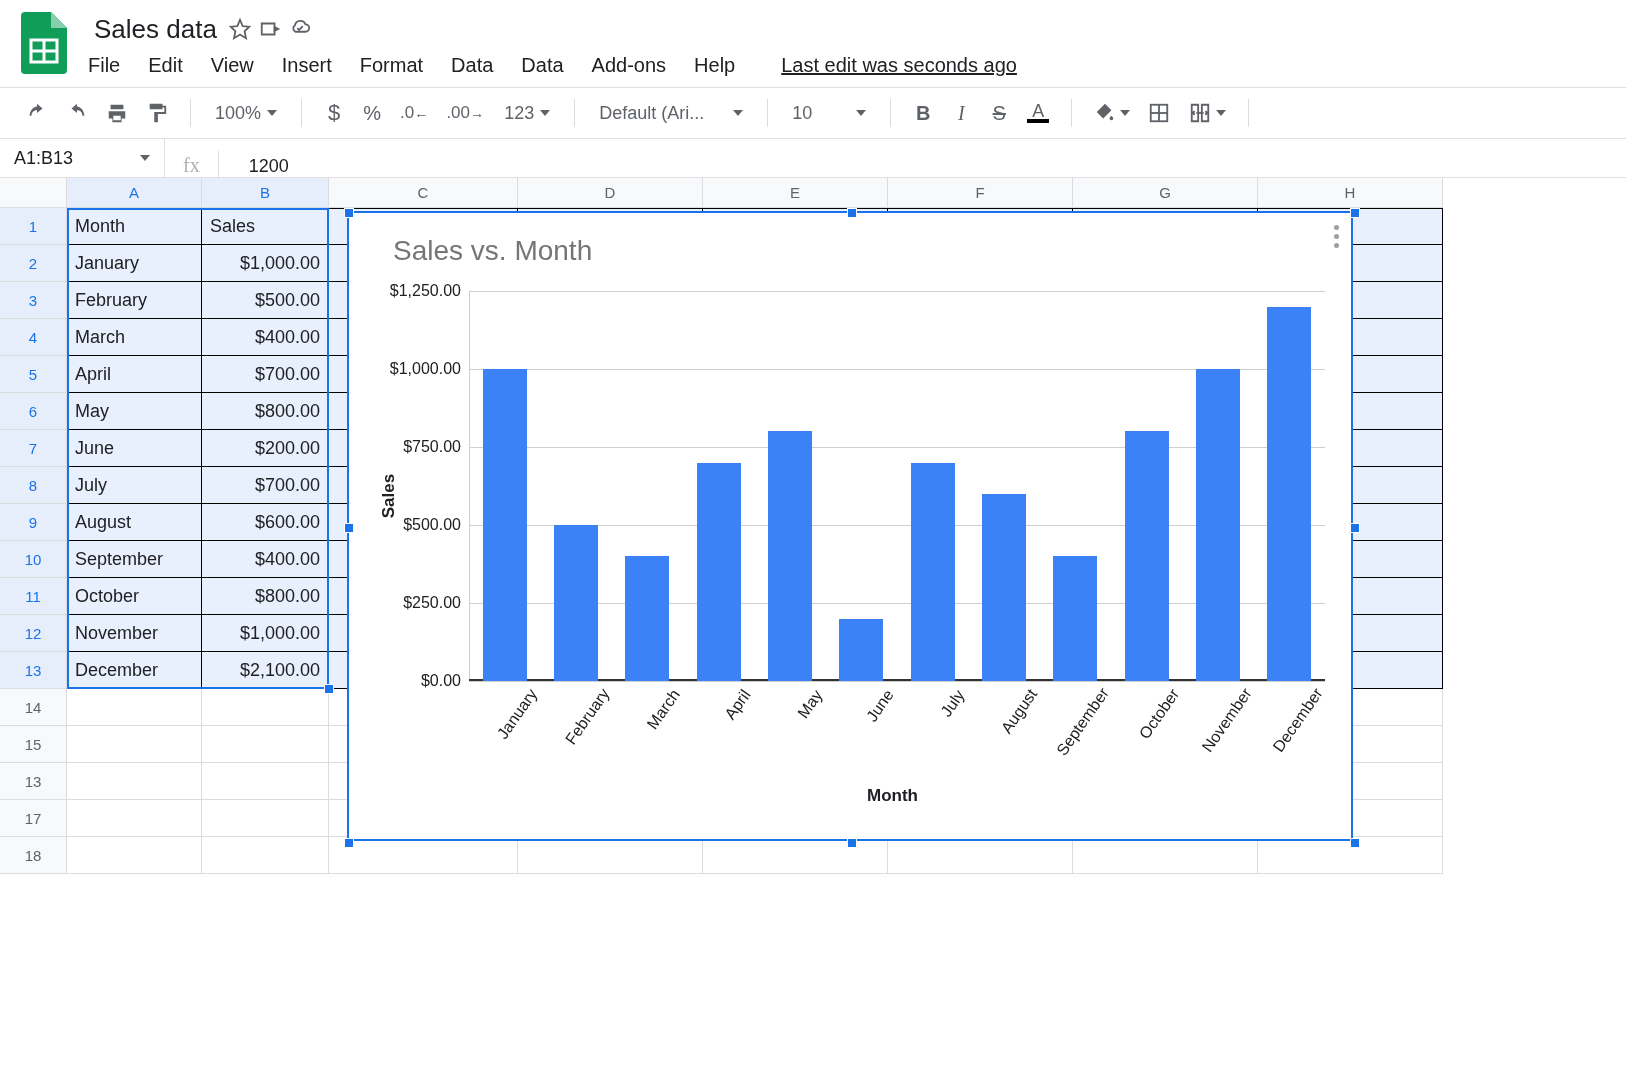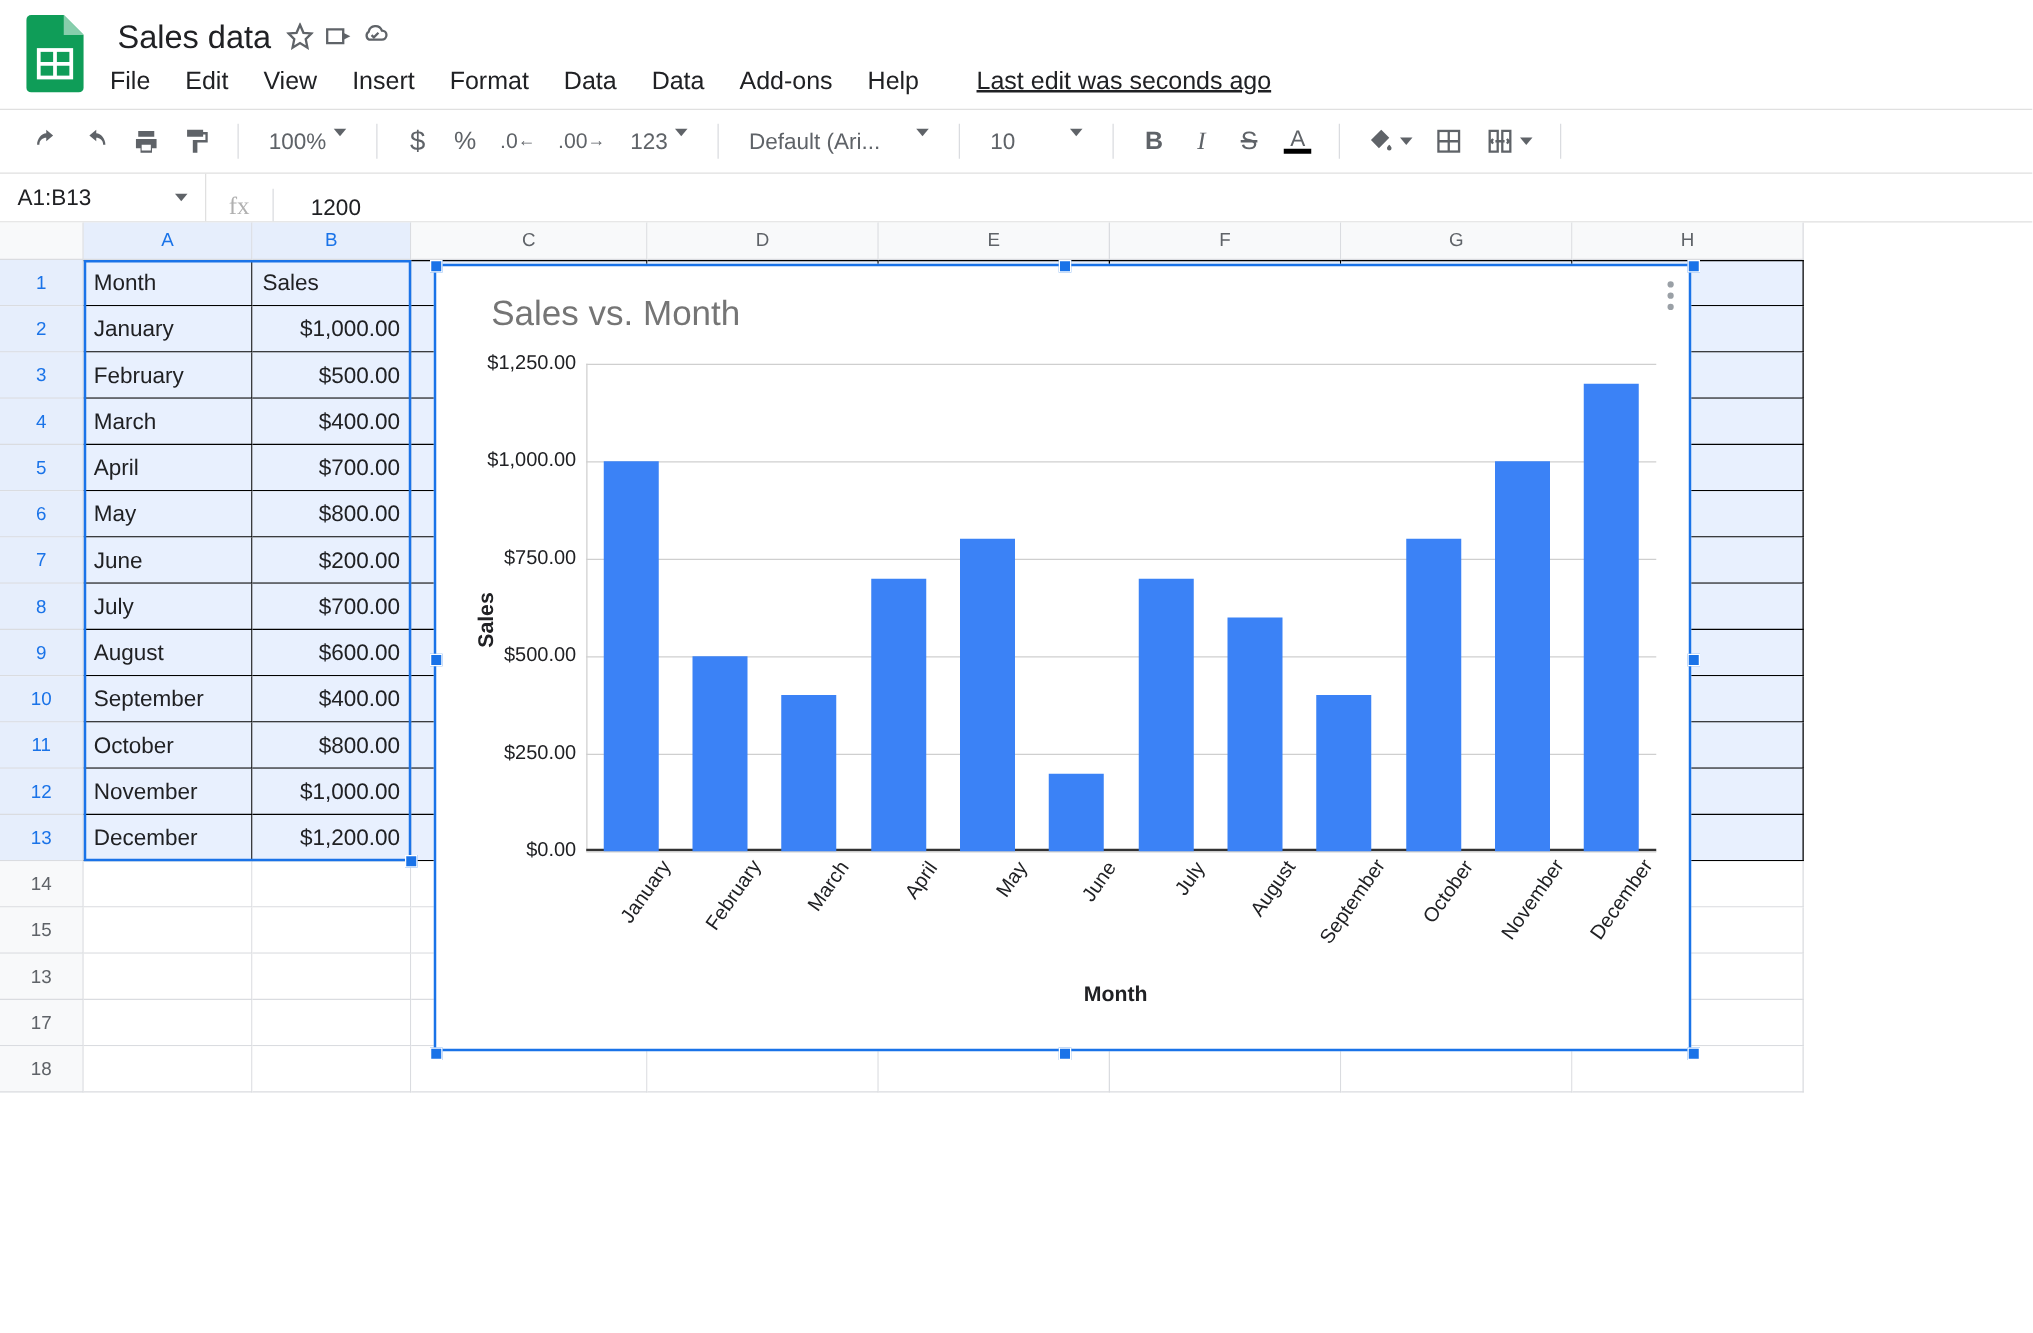--- a/index.html
+++ b/index.html
@@ -17,21 +17,21 @@
   .doc-title{font-size:26px;color:var(--text);padding:2px 6px}
   .tb-icon{width:26px;height:26px;color:var(--gray);cursor:pointer;display:flex;align-items:center;justify-content:center}
   .menubar{display:flex;gap:28px;padding:4px 0 10px 0}
   .menubar span{font-size:20px;color:var(--text);cursor:pointer}
   .last-edit{font-size:20px;color:var(--gray);text-decoration:underline;cursor:pointer;margin-left:18px}
   
   .toolbar{display:flex;align-items:center;height:52px;border-top:1px solid var(--border);border-bottom:1px solid var(--border);padding:0 20px;gap:6px}
   .tbtn{min-width:32px;height:36px;display:flex;align-items:center;justify-content:center;color:var(--gray);cursor:pointer;border-radius:4px;font-size:18px;padding:0 6px}
   .tbtn.strike{text-decoration:line-through}
   .vsep{width:1px;height:28px;background:var(--divider);margin:0 10px}
-  .tsel{display:flex;align-items:flex-start;gap:6px;color:var(--gray);font-size:18px;cursor:pointer;padding:0 8px}
+  .tsel{display:flex;align-items:center;gap:6px;color:var(--gray);font-size:18px;cursor:pointer;padding:0 8px}
   .caret{width:0;height:0;border-left:5px solid transparent;border-right:5px solid transparent;border-top:6px solid var(--gray)}
   .font-sel{width:160px;justify-content:space-between}
   .size-sel{width:90px;justify-content:space-between}
   
   .fxrow{display:flex;align-items:flex-end;height:39px;border-bottom:1px solid var(--border)}
   .namebox{width:165px;display:flex;align-items:center;justify-content:space-between;padding:0 14px;border-right:1px solid var(--border);height:100%;font-size:18px}
   .fx{color:#b0b0b0;font-size:20px;padding:0 18px;font-family:serif}
   .fxval{font-size:18px;padding-left:30px}
   
   .grid{position:relative}
@@ -344,21 +344,21 @@
         <div class="cell" style="width: 189px;"></div>
         <div class="cell" style="width: 185px;"></div>
         <div class="cell" style="width: 185px;"></div>
         <div class="cell" style="width: 185px;"></div>
         <div class="cell" style="width: 185px;"></div>
         <div class="cell" style="width: 185px;"></div>
       </div>
       <div class="row data">
         <div class="rh sel">13</div>
         <div class="cell" style="width: 135px;">December</div>
-        <div class="cell num" style="width: 127px;">$1,200.00</div>
+        <div class="cell num" style="width: 127px;">$2,100.00</div>
         <div class="cell" style="width: 189px;"></div>
         <div class="cell" style="width: 185px;"></div>
         <div class="cell" style="width: 185px;"></div>
         <div class="cell" style="width: 185px;"></div>
         <div class="cell" style="width: 185px;"></div>
         <div class="cell" style="width: 185px;"></div>
       </div>
       <div class="row">
         <div class="rh">14</div>
         <div class="cell" style="width: 135px;"></div>

